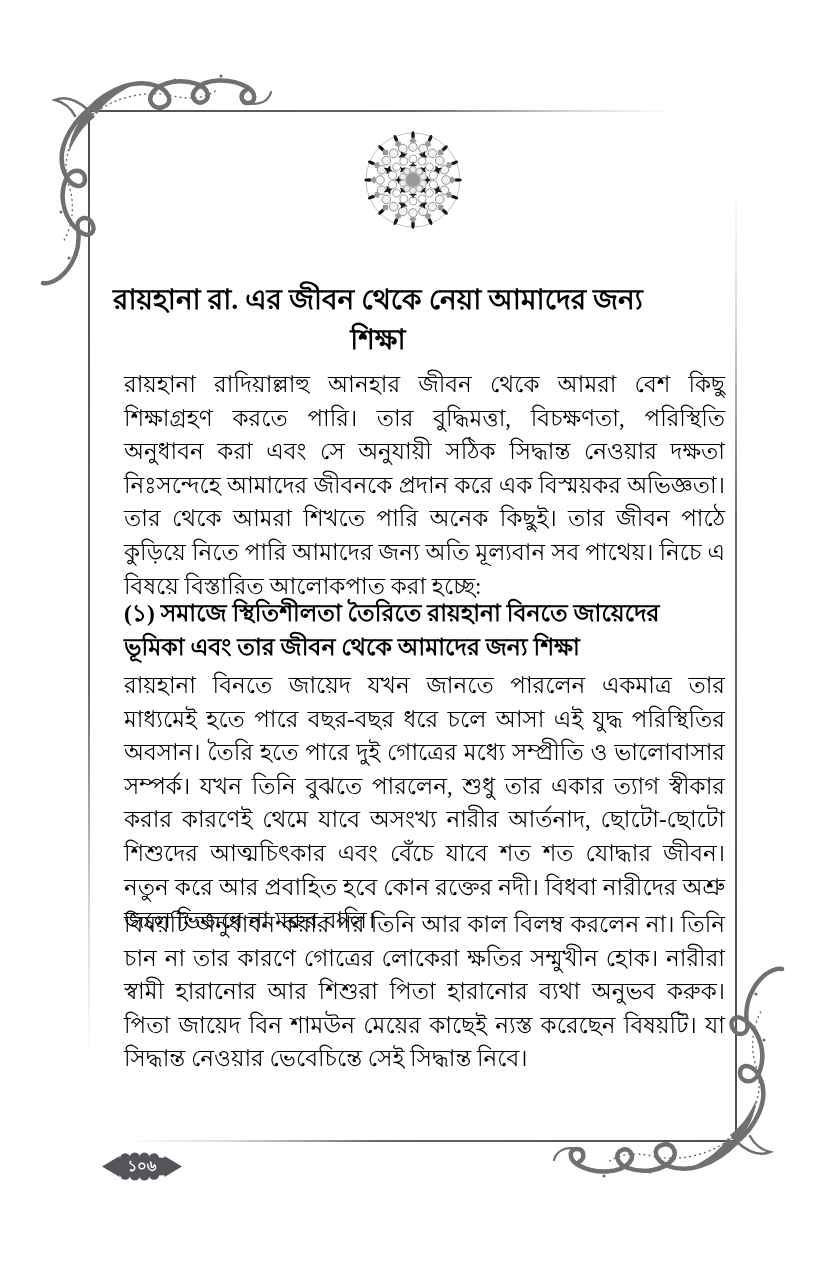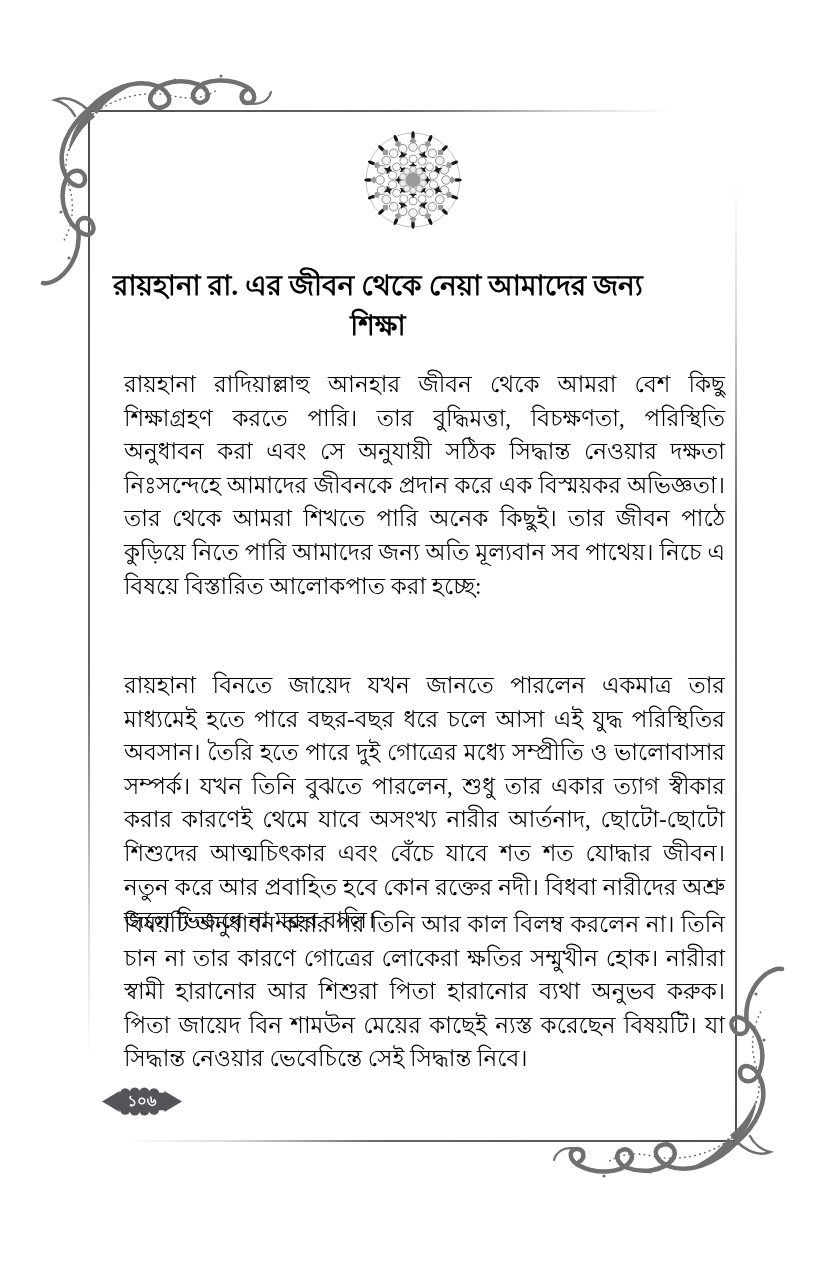--- a/index.html
+++ b/index.html
@@ -17,31 +17,31 @@
     background:linear-gradient(to left,#4f4f4f 0%,#676767 55%,rgba(130,130,130,.3) 78%,rgba(130,130,130,0) 94%);}
   .frame-right{left:735px;top:110px;width:2px;height:1032px;
     background:linear-gradient(to top,#4f4f4f 0%,#676767 60%,rgba(130,130,130,.3) 80%,rgba(130,130,130,0) 93%);}
   
   .corner{position:absolute;pointer-events:none;}
   .corner.tl{left:25px;top:62px;width:250px;height:240px;}
   .corner.br{left:550px;top:950px;width:250px;height:240px;transform:rotate(180deg);}
   .mandala-wrap{position:absolute;left:363px;top:130px;width:100px;height:100px;}
   
   .page-title{
-    position:absolute;left:88px;top:266px;width:580px;margin:0;
+    position:absolute;left:88px;top:280px;width:580px;margin:0;
     font-size:28px;font-weight:bold;text-align:center;line-height:40px;
   }
   .body-block{position:absolute;left:112px;width:601px;margin:12px;
     font-size:23px;line-height:33.6px;text-align:justify;}
   .p1{top:356px;}
   .sec-head{top:584px;font-size:23.5px;font-weight:bold;line-height:34px;text-align:left;}
   .p2{top:657px;}
   .p3{top:896px;}
   
-  .badge-wrap{position:absolute;left:102px;top:1085px;width:80px;height:33px;}
+  .badge-wrap{position:absolute;left:102px;top:1150px;width:80px;height:33px;}
   .badge-wrap svg{position:absolute;left:0;top:0;width:80px;height:33px;}
   .badge-num{
     position:absolute;left:0;top:0;width:80px;height:33px;line-height:32px;
     text-align:center;color:#fff;font-size:15px;font-weight:bold;
   }
 </style>
 </head>
 <body>
 
 <div class="stage">
@@ -359,20 +359,21 @@
         <g transform="rotate(324) translate(0,-10.5)">
           <circle r="3.3" fill="#ececec" stroke="#999999" stroke-width="0.9"></circle>
         </g>
         <circle r="7.2" fill="#9a9a9a"></circle>
       </svg>
   </div>
 
   <h1 class="page-title">রায়হানা রা. এর জীবন থেকে নেয়া আমাদের জন্য শিক্ষা</h1>
 
   <p class="body-block p1">রায়হানা রাদিয়াল্লাহু আনহার জীবন থেকে আমরা বেশ কিছু শিক্ষাগ্রহণ করতে পারি। তার বুদ্ধিমত্তা, বিচক্ষণতা, পরিস্থিতি অনুধাবন করা এবং সে অনুযায়ী সঠিক সিদ্ধান্ত নেওয়ার দক্ষতা নিঃসন্দেহে আমাদের জীবনকে প্রদান করে এক বিস্ময়কর অভিজ্ঞতা। তার থেকে আমরা শিখতে পারি অনেক কিছুই। তার জীবন পাঠে কুড়িয়ে নিতে পারি আমাদের জন্য অতি মূল্যবান সব পাথেয়। নিচে এ বিষয়ে বিস্তারিত আলোকপাত করা হচ্ছে:</p>
+  <h2 class="body-block sec-head">(১) সমাজে স্থিতিশীলতা তৈরিতে রায়হানা বিনতে জায়েদের ভূমিকা এবং তার জীবন থেকে আমাদের জন্য শিক্ষা</h2>
   <p class="body-block p2">রায়হানা বিনতে জায়েদ যখন জানতে পারলেন একমাত্র তার মাধ্যমেই হতে পারে বছর-বছর ধরে চলে আসা এই যুদ্ধ পরিস্থিতির অবসান। তৈরি হতে পারে দুই গোত্রের মধ্যে সম্প্রীতি ও ভালোবাসার সম্পর্ক। যখন তিনি বুঝতে পারলেন, শুধু তার একার ত্যাগ স্বীকার করার কারণেই থেমে যাবে অসংখ্য নারীর আর্তনাদ, ছোটো-ছোটো শিশুদের আত্মচিৎকার এবং বেঁচে যাবে শত শত যোদ্ধার জীবন। নতুন করে আর প্রবাহিত হবে কোন রক্তের নদী। বিধবা নারীদের অশ্রু জলে ভিজবে না মরুর বালি।</p>
   <p class="body-block p3">বিষয়টি অনুধাবন করার পর তিনি আর কাল বিলম্ব করলেন না। তিনি চান না তার কারণে গোত্রের লোকেরা ক্ষতির সম্মুখীন হোক। নারীরা স্বামী হারানোর আর শিশুরা পিতা হারানোর ব্যথা অনুভব করুক। পিতা জায়েদ বিন শামউন মেয়ের কাছেই ন্যস্ত করেছেন বিষয়টি। যা সিদ্ধান্ত নেওয়ার ভেবেচিন্তে সেই সিদ্ধান্ত নিবে।</p>
 
   <div class="badge-wrap">
     <svg viewBox="0 0 100 40" aria-hidden="true">
       <g fill="#56535a">
         <polygon points="0,20 22,7 22,33"></polygon>
         <polygon points="100,20 78,7 78,33"></polygon>
         <rect x="20" y="9" width="60" height="22"></rect>
         <circle cx="29" cy="10" r="6.5"></circle>

